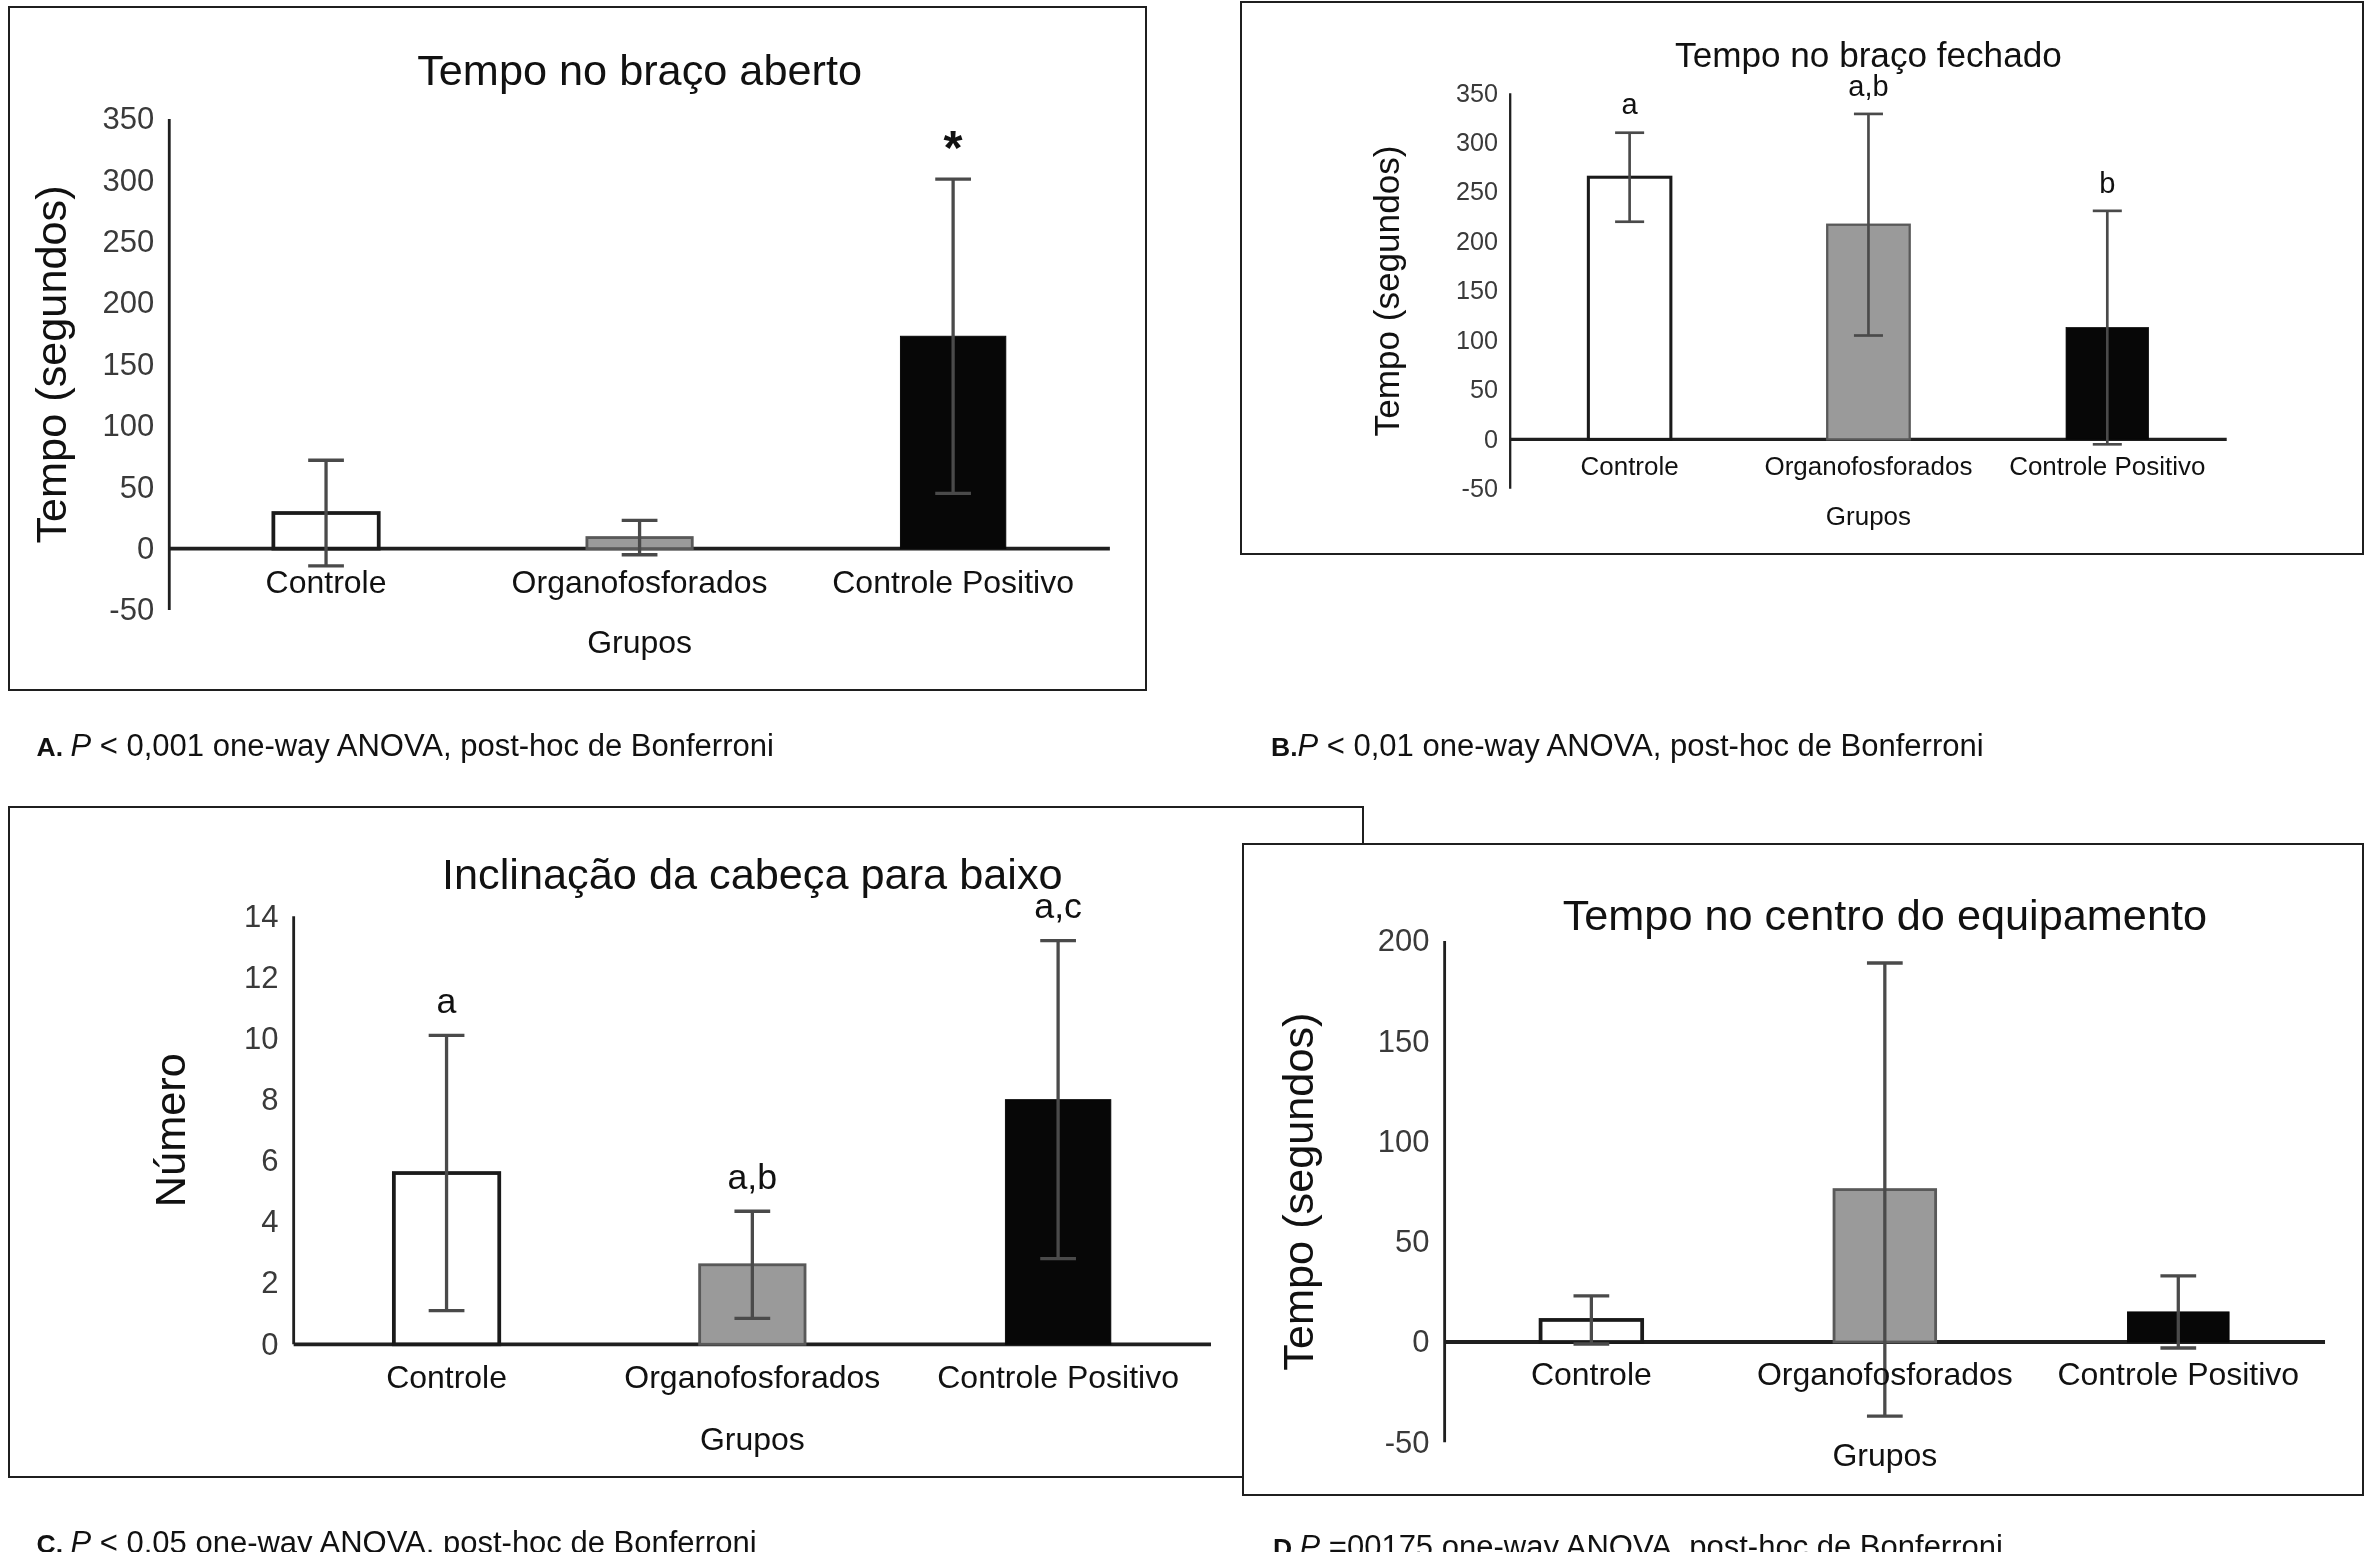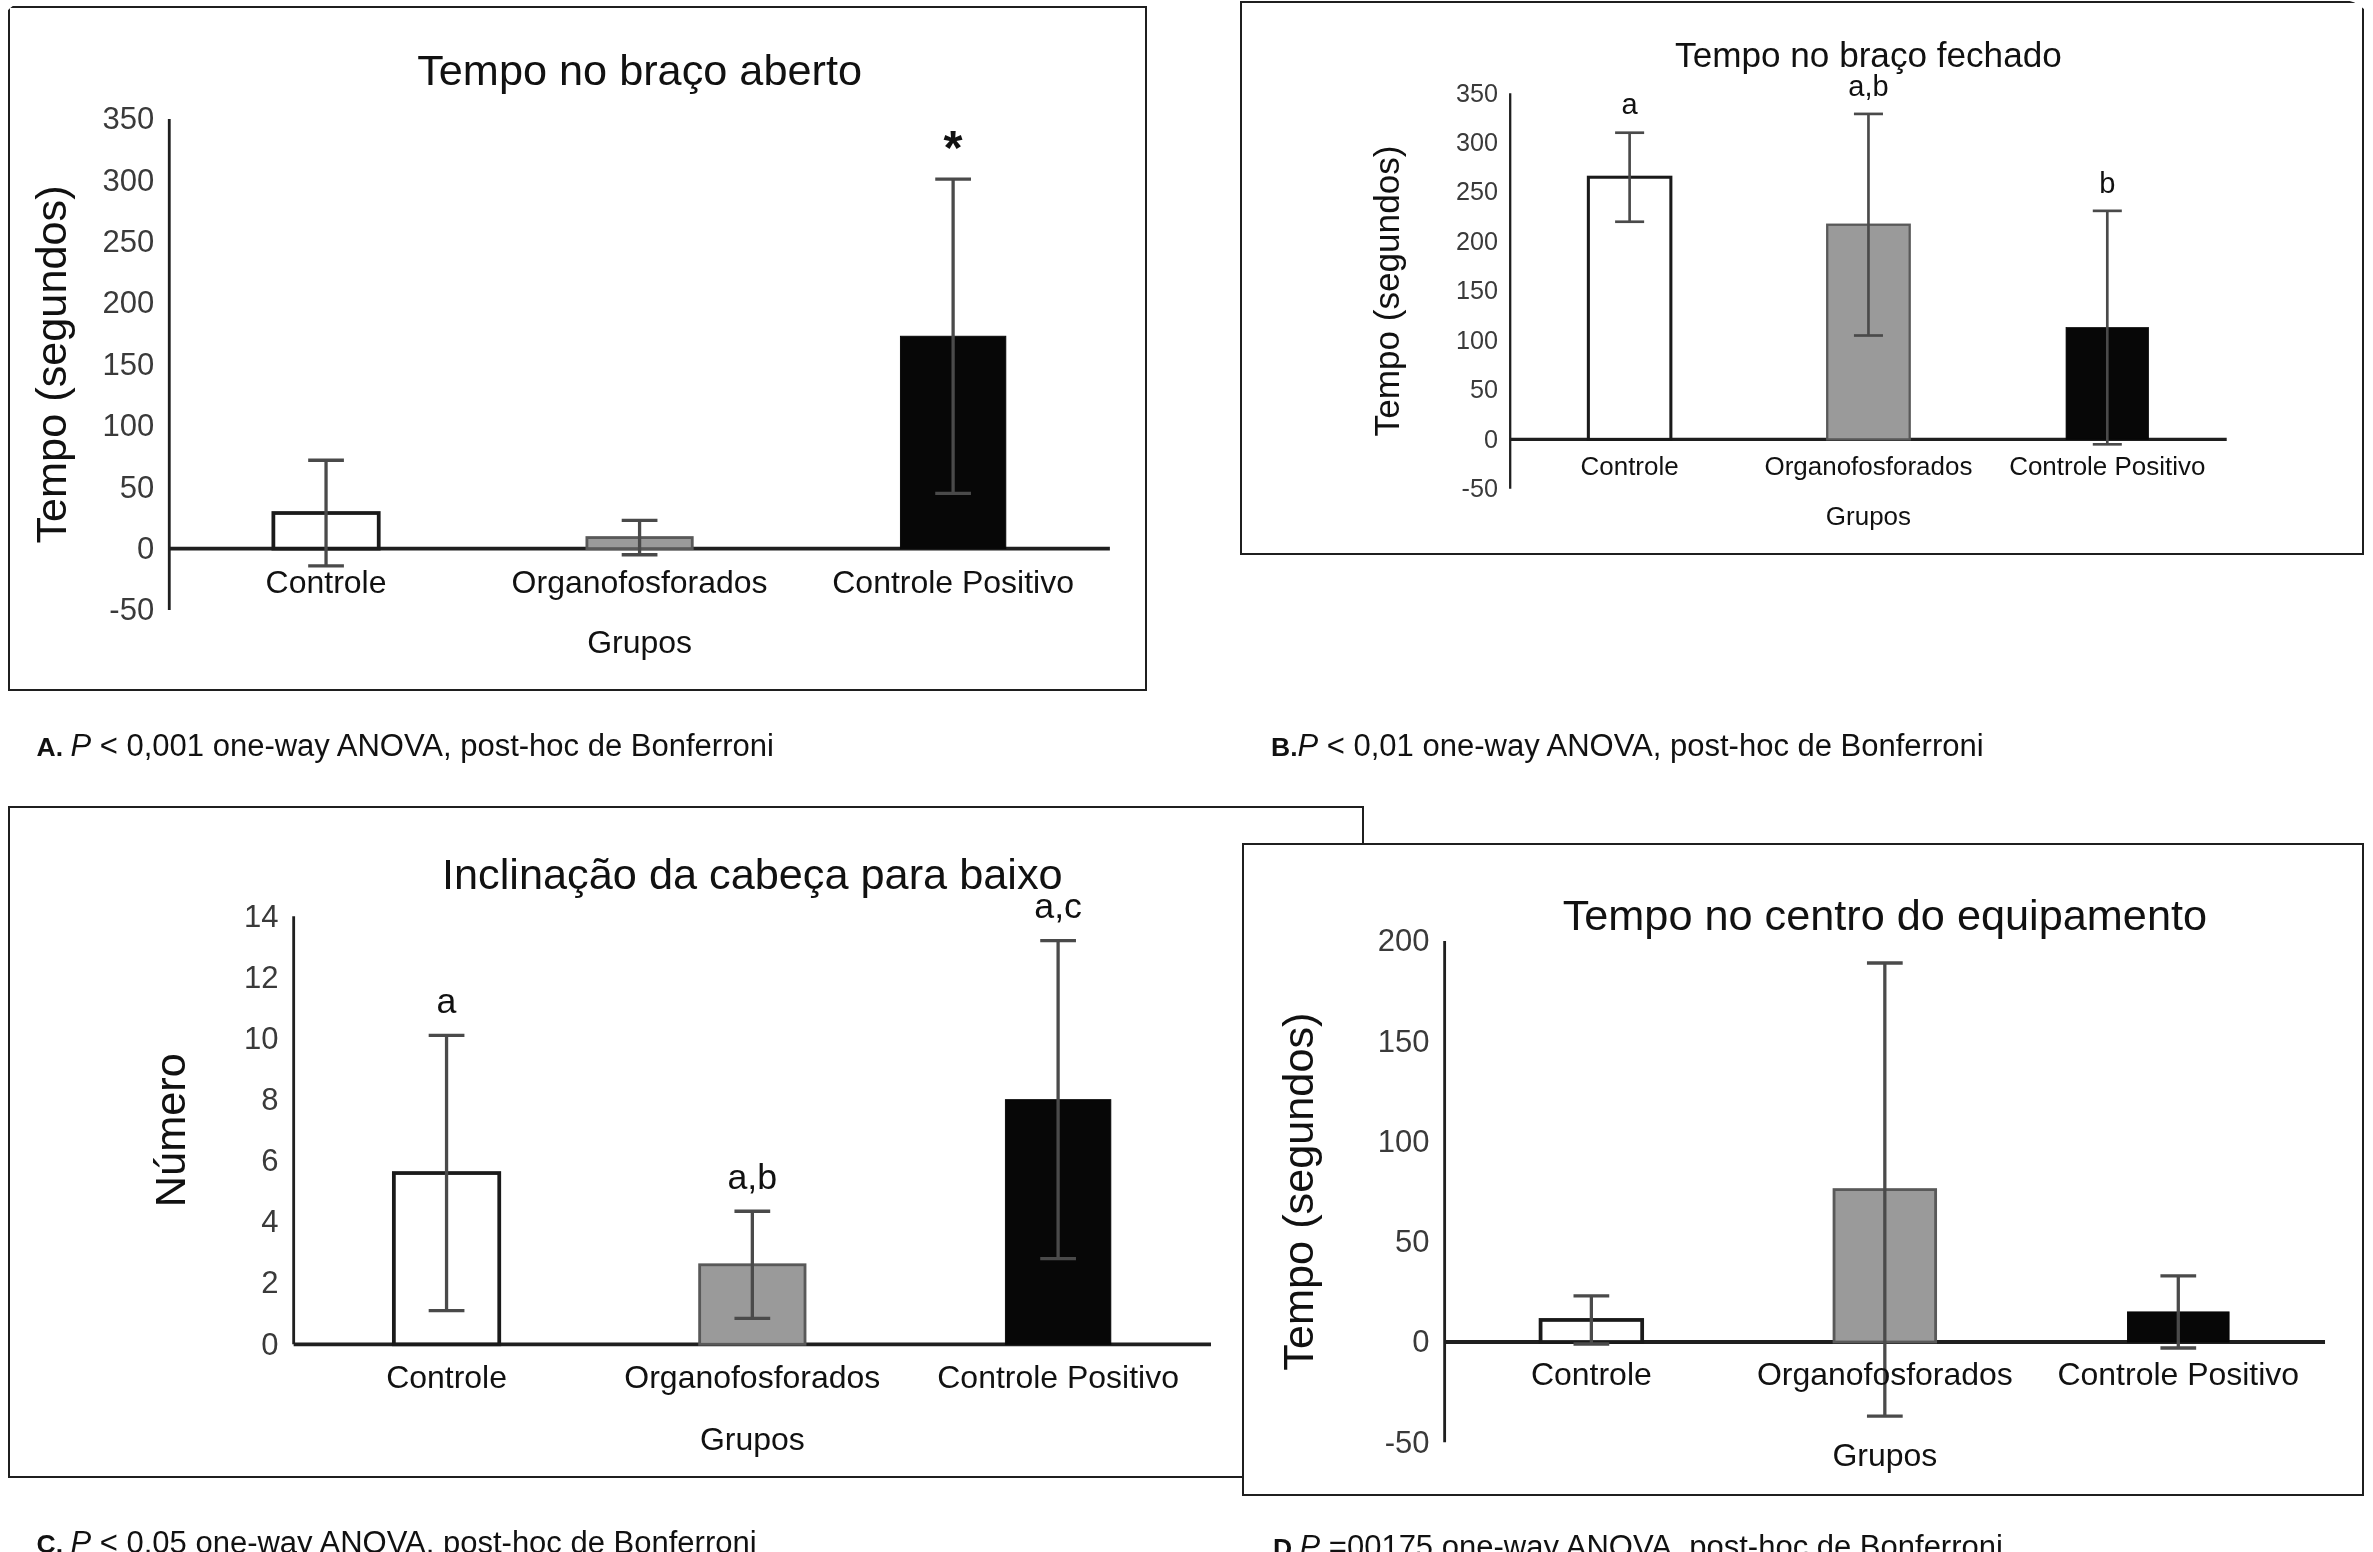--- a/index.html
+++ b/index.html
@@ -1,17 +1,17 @@
 <!DOCTYPE html>
 <html style="font-size:15px"><head>
 <meta charset="utf-8">
 <style>
   html,body{margin:0;padding:0;background:#ffffff;}
   body{font-family:"Liberation Sans",sans-serif;}
-  .canvas{position:relative;width:2373px;height:1553px;background:#ffffff;overflow:hidden;border-radius:31px;}
+  .canvas{position:relative;width:2373px;height:1553px;background:#ffffff;overflow:hidden;}
   .panel{position:absolute;margin:0;box-sizing:border-box;border:2.8px solid #1f1f1f;background:#ffffff;}
   .panel svg{display:block;width:100%;height:100%;}
   .pa{left:7.6px;top:5.7px;width:1139px;height:685px;}
   .pb{left:1240px;top:1px;width:1124px;height:554px;}
   .pc{left:7.6px;top:806px;width:1356px;height:672px;}
   .pd{left:1242px;top:843px;width:1122px;height:653px;}
   .caption{position:absolute;margin:12px;font-size:31px;color:#111111;white-space:pre-wrap;line-height:1.2;}
   .caption .cl{font-weight:700;font-size:26.5px;}
   .caption .cp{font-style:italic;}
   .ca{left:24.6px;top:715px;}

